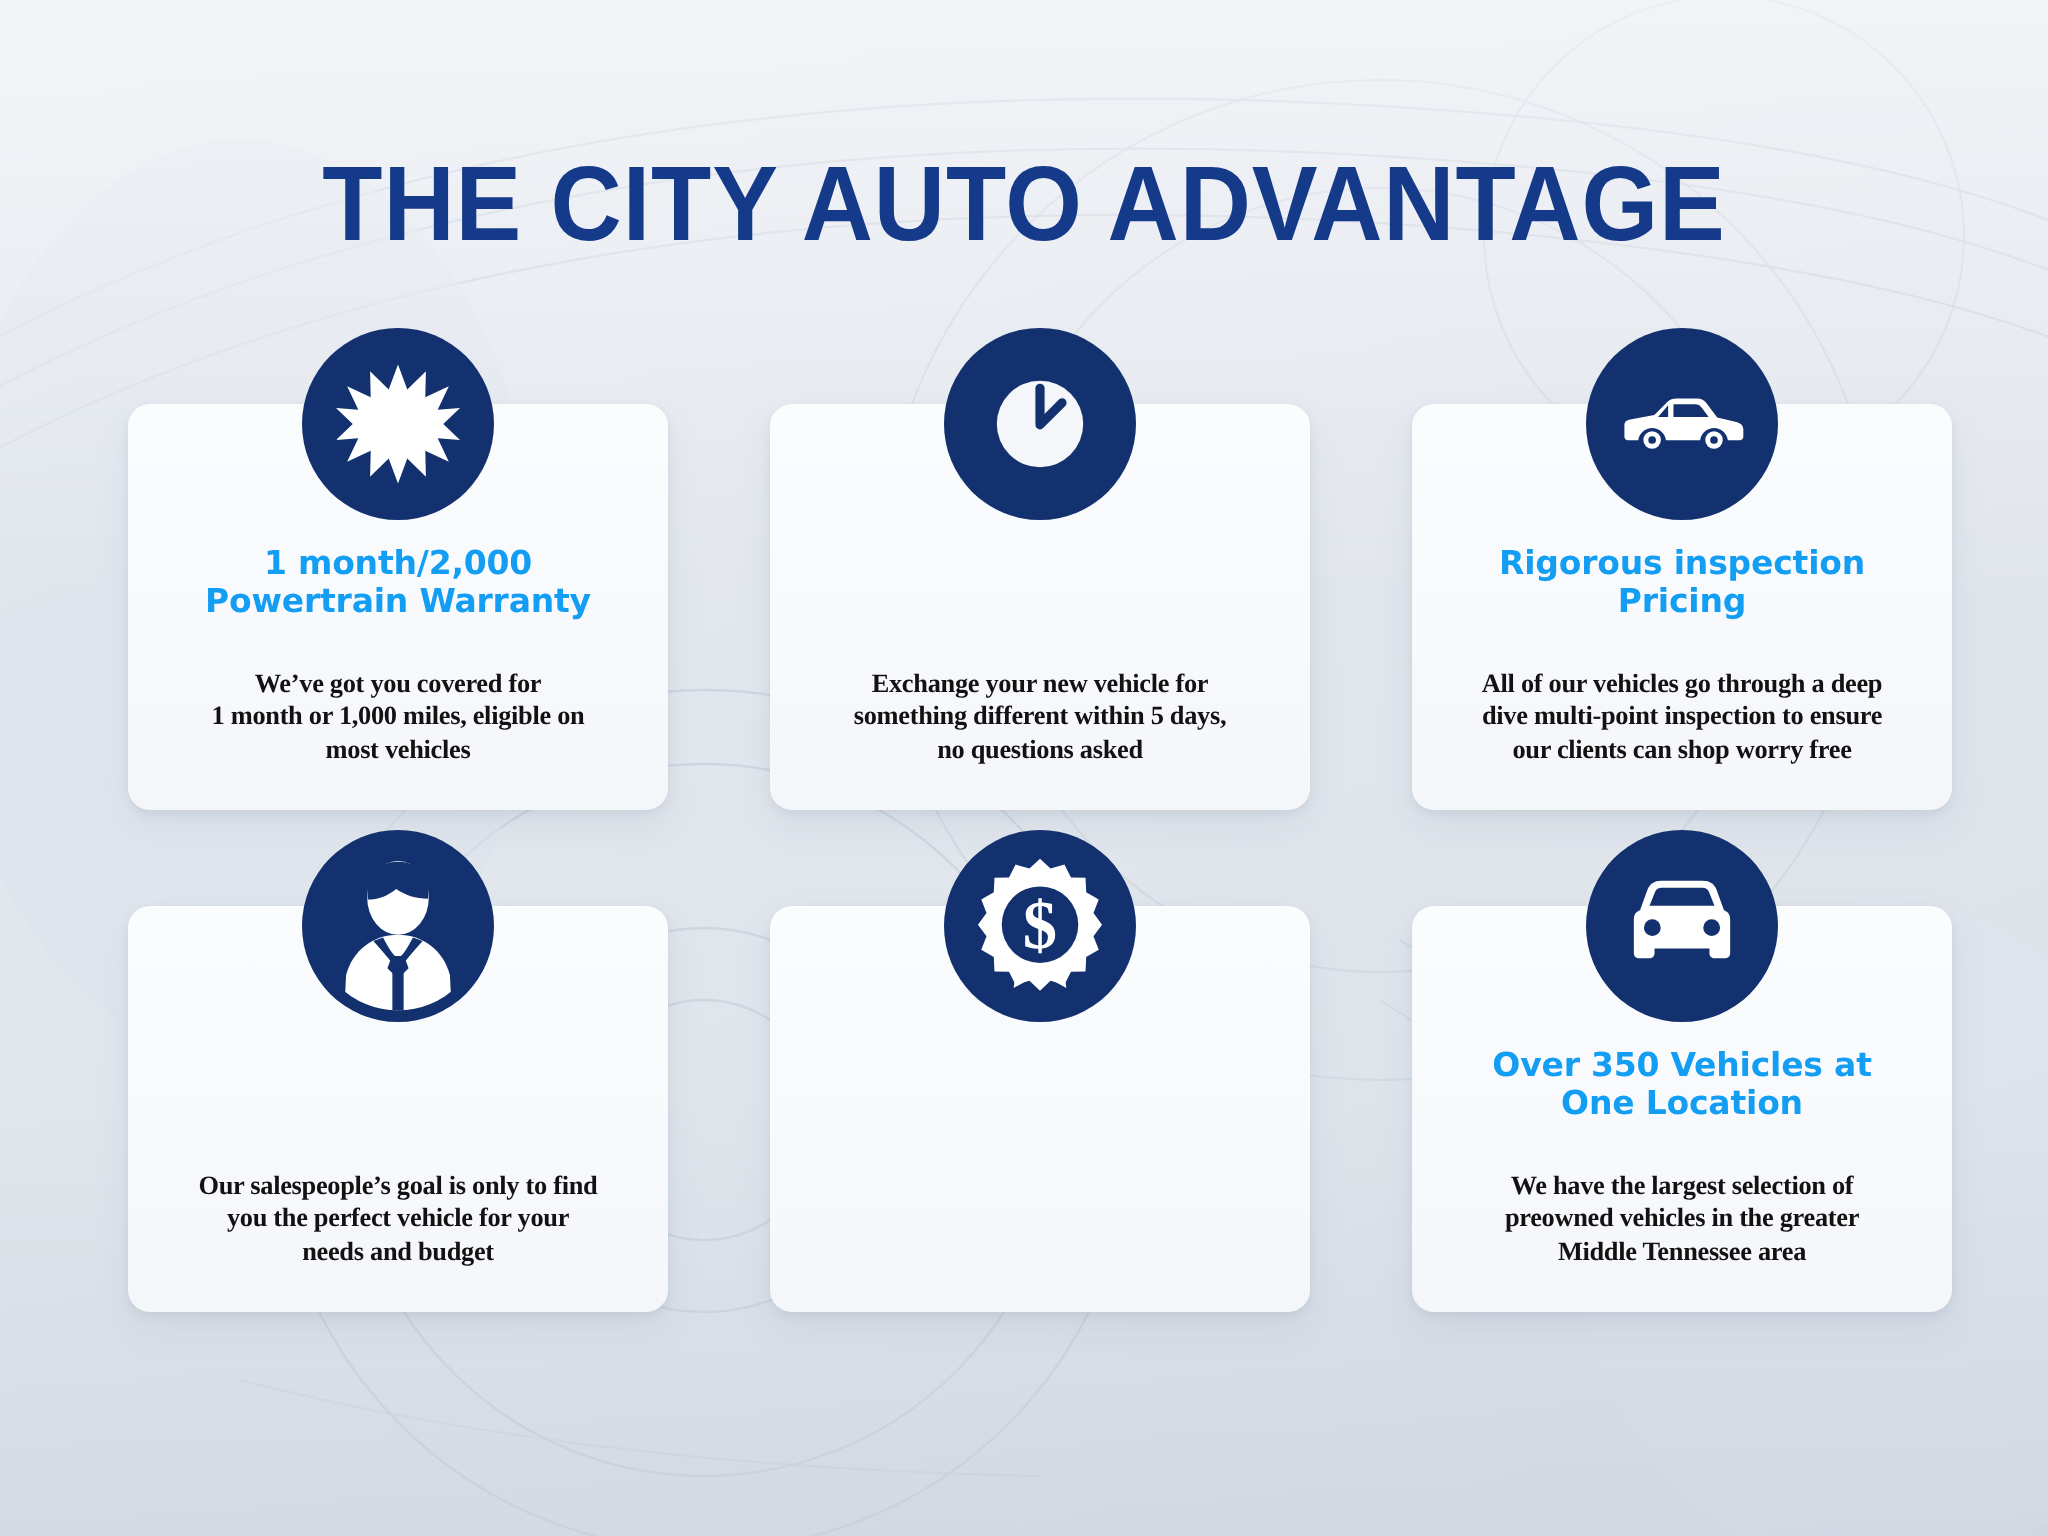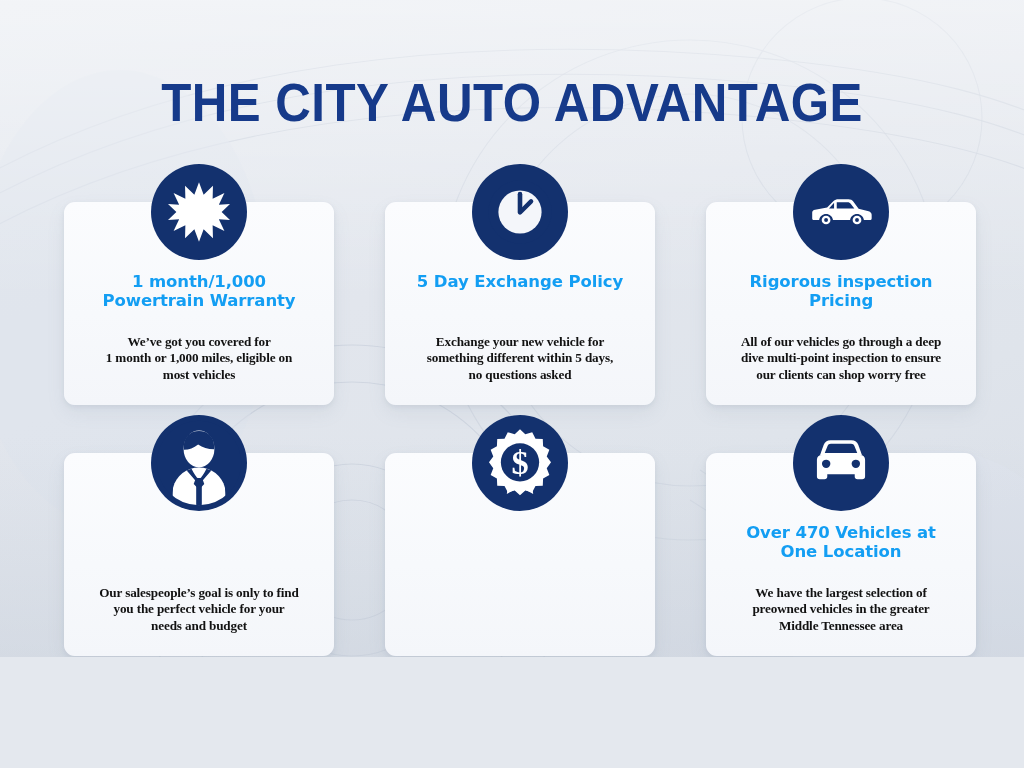--- a/index.html
+++ b/index.html
@@ -11,21 +11,21 @@
     width: 1024px;
     height: 768px;
     overflow: hidden;
     font-family: "Liberation Sans", sans-serif;
     background: #e4e8ee;
   }
 
   #infographic {
     position: relative;
     width: 1024px;
-    height: 657px;
+    height: 768px;
     background:
       linear-gradient(160deg, #e6eaf0 0%, #e2e6ed 42%, #dfe4eb 70%, #d9dee7 100%);
     overflow: hidden;
   }
 
   
   .bg-art {
     position: absolute;
     inset: 0;
     pointer-events: none;
@@ -184,39 +184,38 @@
 
   <div class="grid">
 
     <div class="card row-1">
       <div class="icon-badge">
         <svg width="62" height="62" viewBox="0 0 100 100" aria-hidden="true">
           <polygon fill="#ffffff" points="50,2 57.5,22.2 72.5,7.5 72,28.5 91,19.5 82,38.5 100,37 86.5,50 100,63 82,61.5 91,80.5 72,71.5 72.5,92.5 57.5,77.8 50,98 42.5,77.8 27.5,92.5 28,71.5 9,80.5 18,61.5 0,63 13.5,50 0,37 18,38.5 9,19.5 28,28.5 27.5,7.5 42.5,22.2"></polygon>
         </svg>
       </div>
       <div class="card-body">
-        <div class="card-heading">1 month/1,000
+        <div class="card-heading">1 month/2,000
 Powertrain Warranty</div>
         <div class="card-text">We’ve got you covered for
 1 month or 1,000 miles, eligible on
 most vehicles</div>
       </div>
     </div>
 
     <div class="card row-1">
       <div class="icon-badge">
         <svg width="72" height="72" viewBox="0 0 100 100" aria-hidden="true">
           <circle cx="50" cy="50" r="44" fill="#13316e"></circle>
           <circle cx="50" cy="50" r="30" fill="#f4f6fa"></circle>
           <rect x="46.8" y="22" width="6.4" height="30" rx="3.2" fill="#13316e"></rect>
           <rect x="47.5" y="46" width="6.2" height="28" rx="3.1" fill="#13316e" transform="rotate(-135 50.6 50)"></rect>
         </svg>
       </div>
       <div class="card-body">
-        <div class="card-heading">5 Day Exchange Policy</div>
         <div class="card-text">Exchange your new vehicle for
 something different within 5 days,
 no questions asked</div>
       </div>
     </div>
 
     <div class="card row-1">
       <div class="icon-badge">
         <svg width="64" height="40" viewBox="0 0 120 56" aria-hidden="true">
           <path fill="#ffffff" d="M6 40 L6 29 C6 26 8 24.5 11.5 23.8 L34 19.5 L46 7.5 C48.5 5 51.5 4 55 4 L74 4 C78 4 81 5.5 83 8.5 L93 22 L110 26 C115 27.2 117.5 29.5 117.5 33 L117.5 40 C117.5 42 116 43.2 114 43.2 L103 43.2 C102 36.5 96.5 31.8 90 31.8 C83.5 31.8 78 36.5 77 43.2 L45 43.2 C44 36.5 38.5 31.8 32 31.8 C25.5 31.8 20 36.5 19 43.2 L9.5 43.2 C7.5 43.2 6 42 6 40 Z"></path>
@@ -278,21 +277,21 @@
       <div class="icon-badge">
         <svg width="62" height="56" viewBox="0 0 110 100" aria-hidden="true">
           <path fill="#ffffff" d="M24 18 C26 12.5 30 9.5 36.5 9.5 L73.5 9.5 C80 9.5 84 12.5 86 18 L92.5 36 L17.5 36 Z"></path>
           <path fill="#13316e" d="M31 19.5 C32 17 34 15.8 37 15.8 L73 15.8 C76 15.8 78 17 79 19.5 L84 32 L26 32 Z"></path>
           <path fill="#ffffff" d="M12 44 C12 38.5 15.5 35.5 21 35.5 L89 35.5 C94.5 35.5 98 38.5 98 44 L98 74 C98 77 96 78.8 93 78.8 L84.5 78.8 C81.5 78.8 79.5 77 79.5 74 L79.5 70 L30.5 70 L30.5 74 C30.5 77 28.5 78.8 25.5 78.8 L17 78.8 C14 78.8 12 77 12 74 Z"></path>
           <circle cx="28.5" cy="51.5" r="7.5" fill="#13316e"></circle>
           <circle cx="81.5" cy="51.5" r="7.5" fill="#13316e"></circle>
         </svg>
       </div>
       <div class="card-body">
-        <div class="card-heading">Over 470 Vehicles at
+        <div class="card-heading">Over 350 Vehicles at
 One Location</div>
         <div class="card-text">We have the largest selection of
 preowned vehicles in the greater
 Middle Tennessee area</div>
       </div>
     </div>
 
   </div>
 </div>
 

